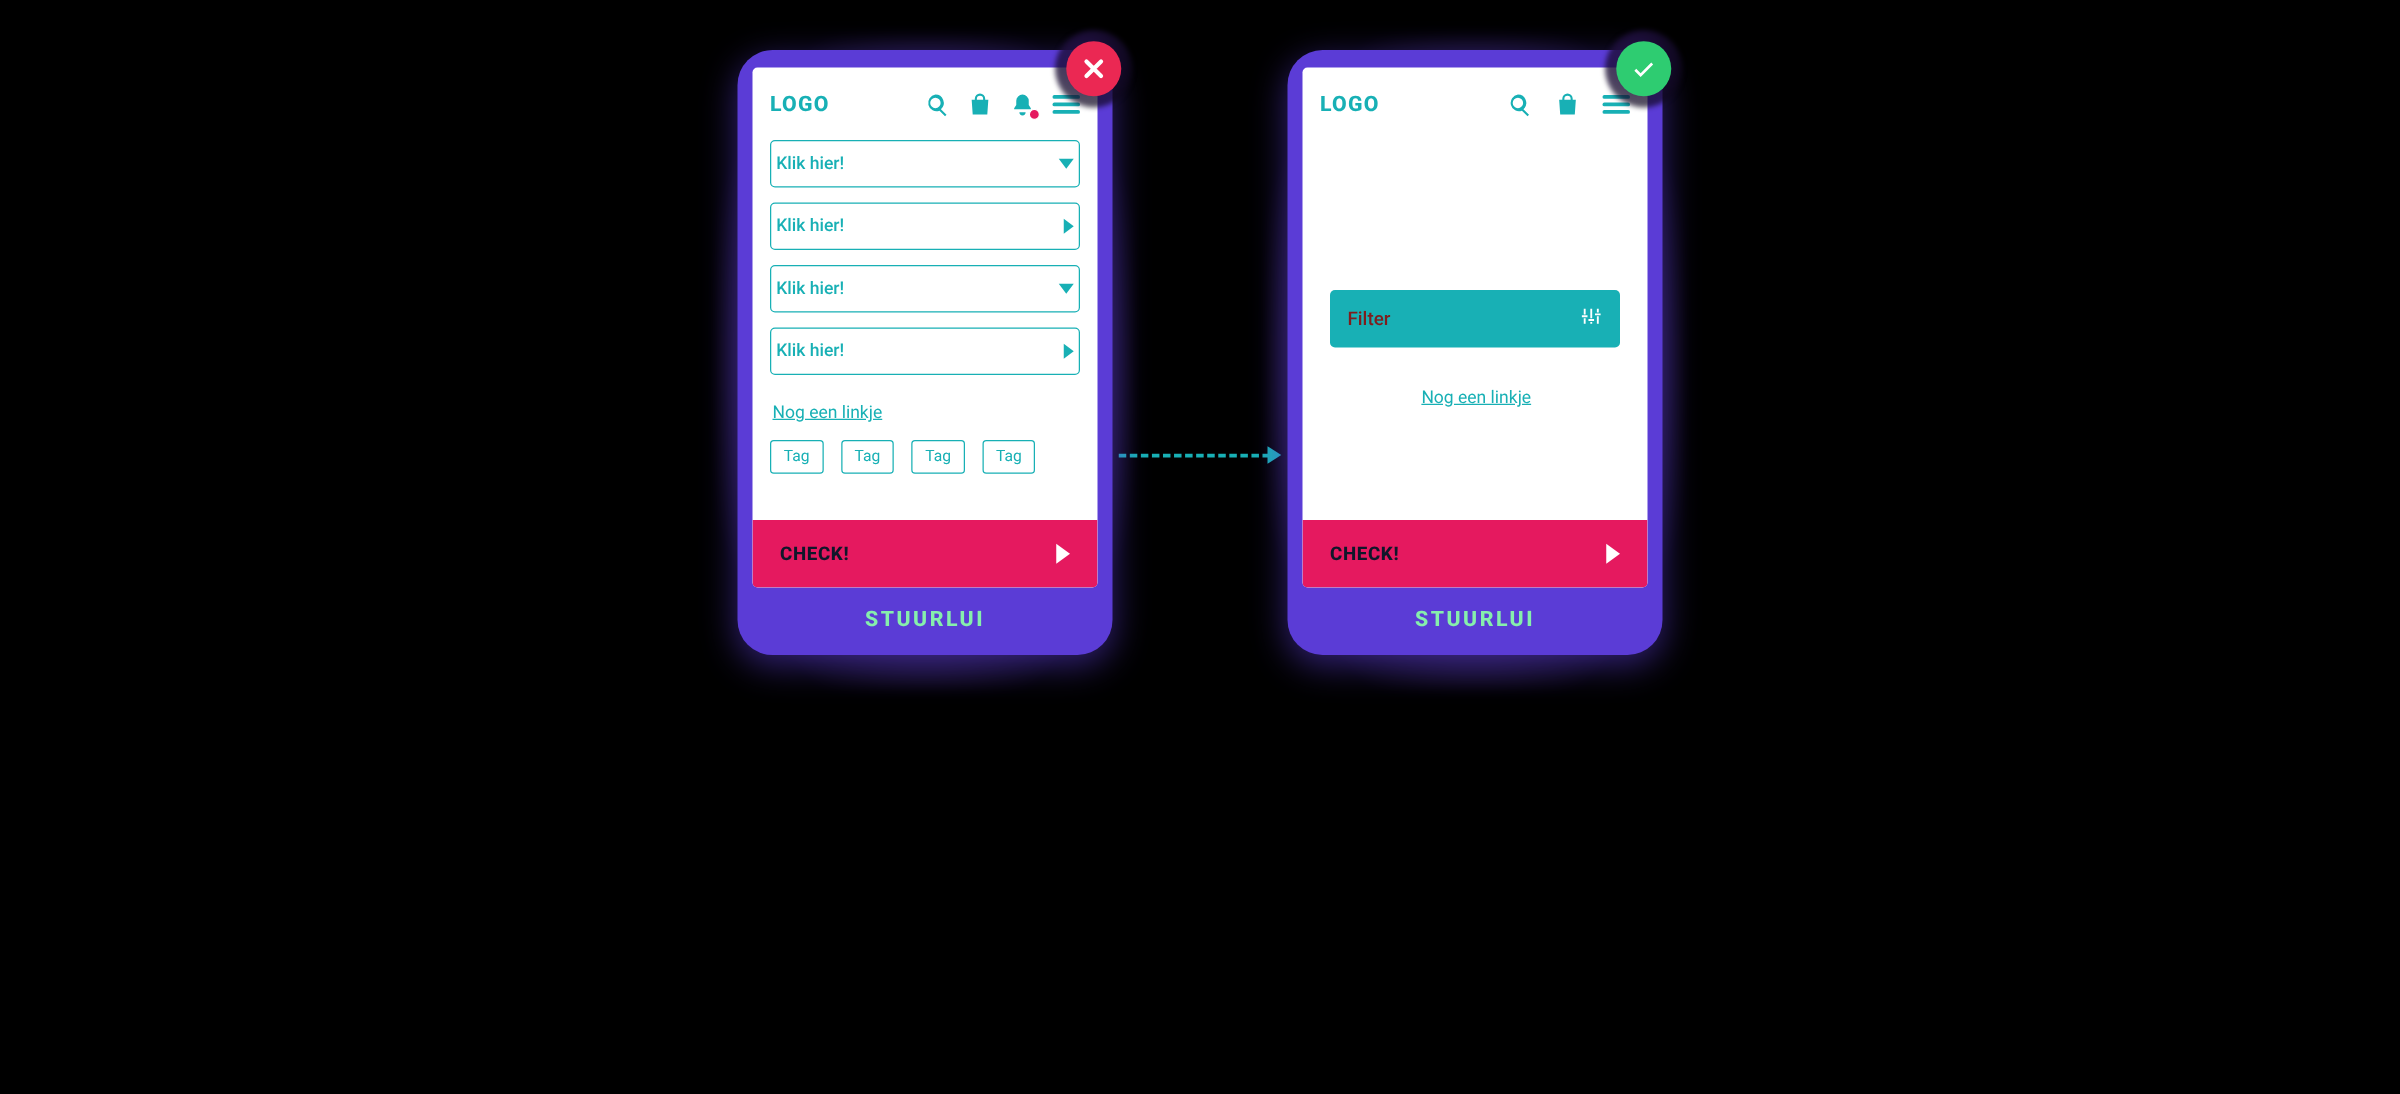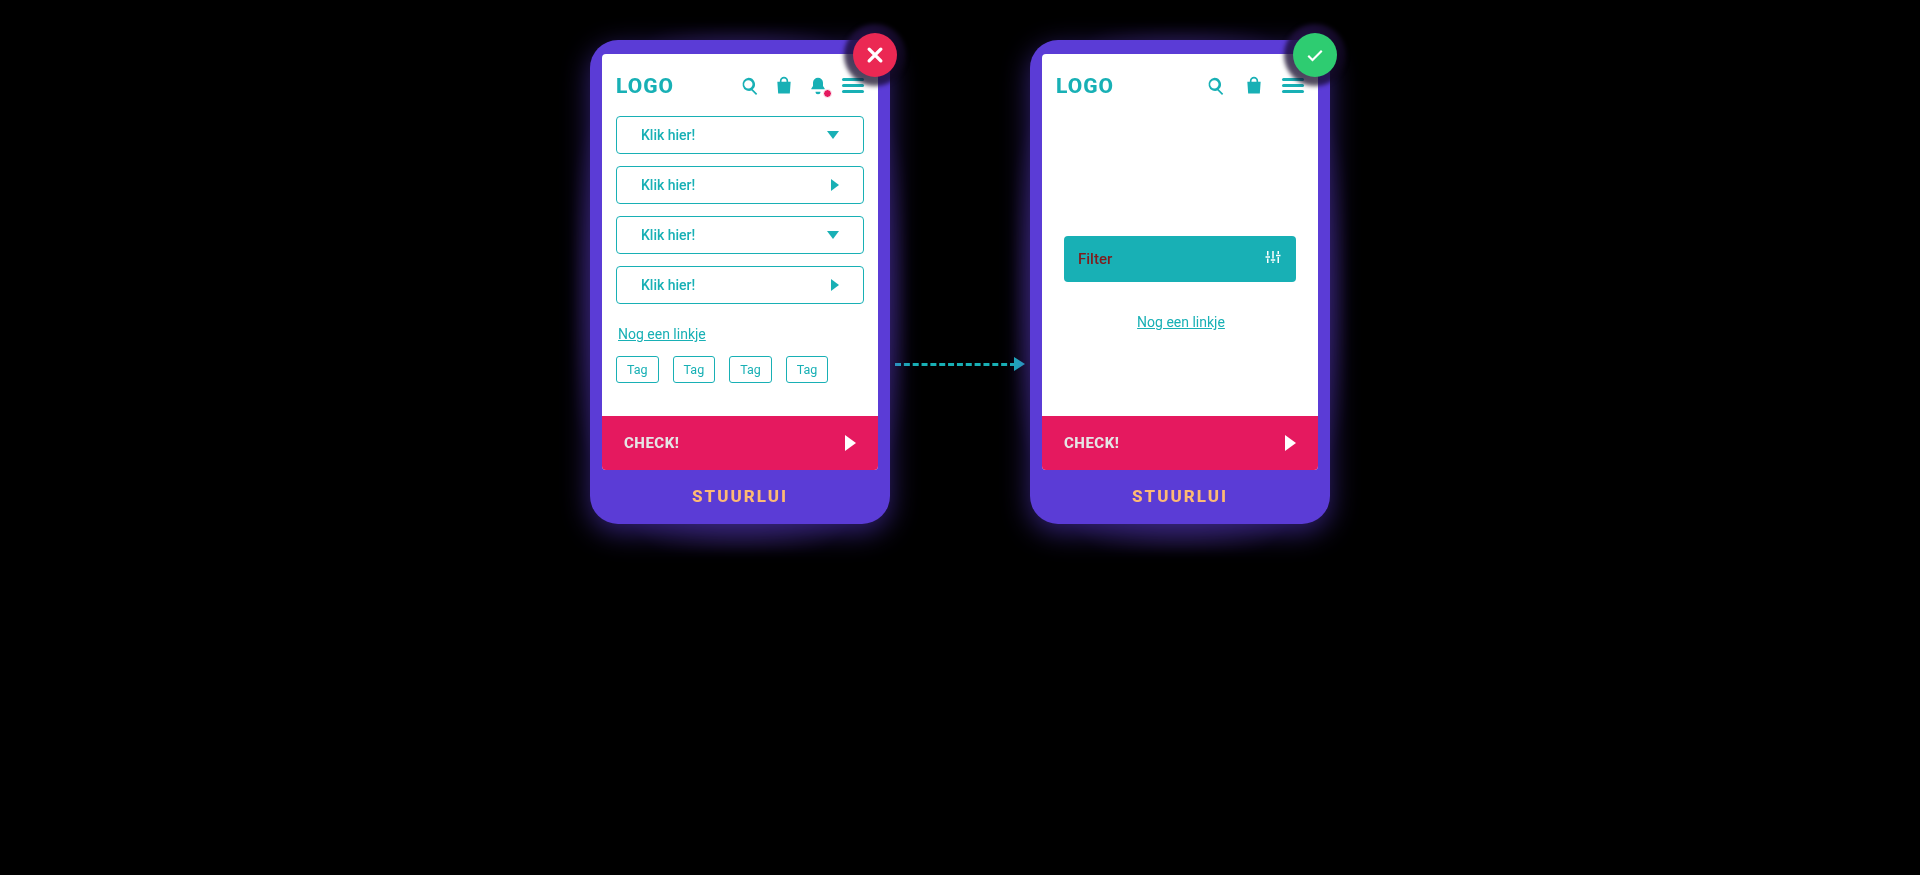--- a/index.html
+++ b/index.html
@@ -97,21 +97,21 @@
     display:flex;
     align-items:center;
     margin-bottom:18px;
     gap:14px;
     position:relative;
   }
   .logo{
     font-weight:800;
     color:var(--teal);
     letter-spacing:1px;
-    font-size:21px;
+    font-size:17px;
   }
   .header-icons{
     margin-left:auto;
     display:flex;
     align-items:center;
     gap:14px;
     color:var(--teal);
   }
   .header-icons.icons-wide{ gap:18px; }
   .icon-btn{position:relative}
@@ -126,21 +126,21 @@
   .notif-dot{
     position:absolute; right:-4px; bottom:-2px;
     width:9px;height:9px;border-radius:50%;
     background:var(--pink);
     border:1.5px solid #fff;
   }
 
   .select-row{
     border:1.5px solid var(--teal);
     border-radius:4px;
-    padding:10px 24px;
+    padding:10px 4px;
     display:flex;
     align-items:center;
     margin-bottom:12px;
     color:var(--teal);
     font-size:14px;
     font-weight:500;
   }
   .select-row .tri{
     margin-left:auto;
     width:0;height:0;
@@ -195,39 +195,39 @@
     margin:0 8px 22px 8px;
   }
   .filter-btn .sliders{margin-left:auto}
   .filter-btn svg{width:18px;height:18px;fill:#fff}
   .center{ text-align:center }
 
   
   .cta{
     margin:0 -14px 0 -14px;
     background:var(--pink);
-    color:#e5e5e5;
+    color:#0f172a;
     padding:18px 22px;
     display:flex;
     align-items:center;
     font-weight:800;
     letter-spacing:0.5px;
     font-size:15px;
     margin-top:auto;
   }
   .cta .tri{
     margin-left:auto;
     width:0;height:0;
     border-top:8px solid transparent;
     border-bottom:8px solid transparent;
     border-left:11px solid #fff;
   }
 
   .brand{
-    color:#fdba74;
+    color:#86efac;
     font-weight:800;
     letter-spacing:2px;
     text-align:center;
     margin-top:16px;
     font-size:17px;
   }
 
   
   .badge{
     position:absolute;

